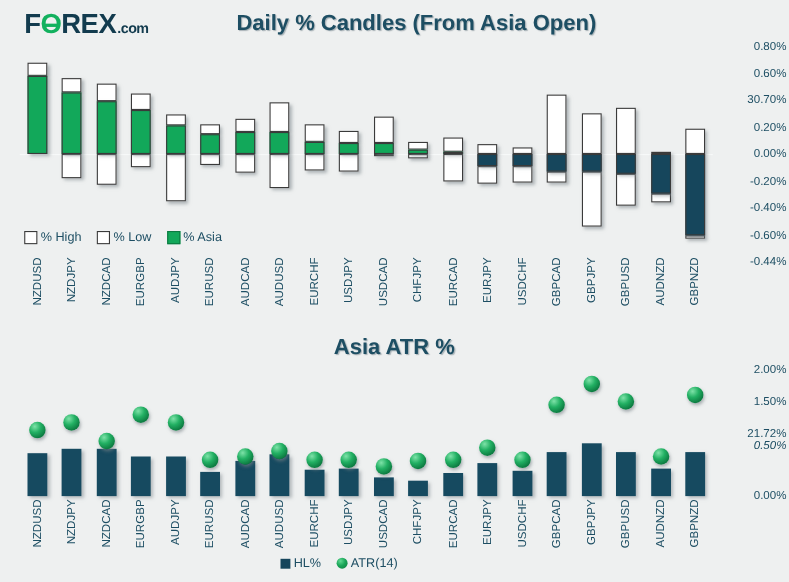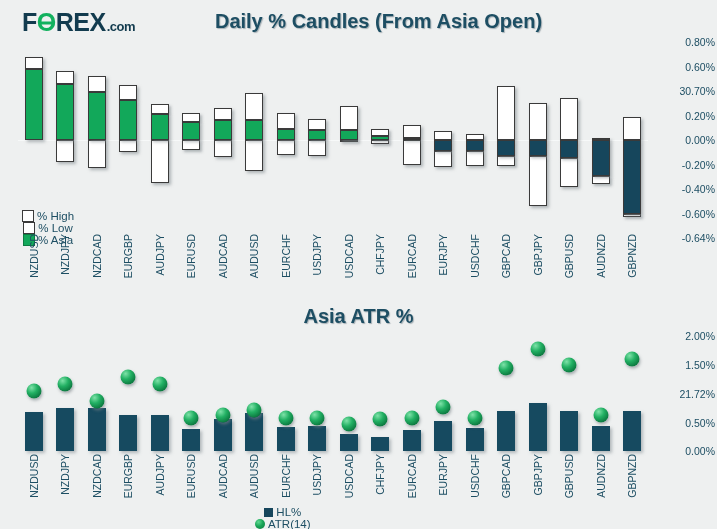--- a/index.html
+++ b/index.html
@@ -48,21 +48,21 @@
   
   .candle-wrap{position:absolute;top:0;height:100%;}
   .seg{position:absolute;left:0;width:100%;box-sizing:border-box;
        border:1px solid #3a3a3a;
        box-shadow:2px 2px 3px rgba(120,130,135,.55);}
   .seg.high,.seg.low{background:#ffffff;}
   .seg.close-up{background:#12a85a;}
   .seg.close-dn{background:#16465c;}
 
   
-  .legend{position:absolute;display:flex;align-items:center;font-size:11.5px;color:#1d4e63;flex-direction:column;}
+  .legend{position:absolute;display:flex;align-items:center;font-size:11.5px;color:#1d4e63;}
   .legend .item{display:flex;align-items:center;margin-right:14px;}
   .legend .swatch{width:10px;height:10px;border:1px solid #3a3a3a;margin-right:3px;background:#fff;}
   .legend .swatch.green{background:#12a85a;border-color:#0c7a41;}
   .legend .swatch.navy{background:#16465c;border:none;width:9px;height:9px;}
   .legend .swatch.dot{
     width:10px;height:10px;border-radius:50%;border:none;
     background:radial-gradient(circle at 35% 30%, #5fd991 0%, #1aa558 45%, #0b7a3c 100%);
   }
 
   
@@ -202,21 +202,21 @@
 
 <div class="ylabels" id="ylabels-top" style="left:660px;top:42px;width:55px;height:196px;">
     <div class="ylabel" style="top: 0px;">0.80%</div>
     <div class="ylabel" style="top: 24.5px;">0.60%</div>
     <div class="ylabel" style="top: 49px;">30.70%</div>
     <div class="ylabel" style="top: 73.5px;">0.20%</div>
     <div class="ylabel" style="top: 98px;">0.00%</div>
     <div class="ylabel" style="top: 122.5px;">-0.20%</div>
     <div class="ylabel" style="top: 147px;">-0.40%</div>
     <div class="ylabel" style="top: 171.5px;">-0.60%</div>
-    <div class="ylabel" style="top: 196px;">-0.64%</div>
+    <div class="ylabel" style="top: 196px;">-0.44%</div>
   </div>
 
 <div class="legend" id="legend-top" style="left:22px;top:210px;">
     <div class="item">
       <span class="swatch"></span>
       <span>% High</span>
     </div>
     <div class="item">
       <span class="swatch"></span>
       <span>% Low</span>
@@ -292,21 +292,21 @@
     <div class="atr-dot" style="left: 519.75px; top: 12.65px;"></div>
     <div class="atr-dot" style="left: 551.25px; top: 28.75px;"></div>
     <div class="atr-dot" style="left: 582.75px; top: 79.35px;"></div>
     <div class="atr-dot" style="left: 614.25px; top: 23px;"></div>
   </div>
 
 <div class="ylabels" id="ylabels-bottom" style="left:660px;top:336px;width:55px;height:115px;">
     <div class="ylabel" style="top: 0px;">2.00%</div>
     <div class="ylabel" style="top: 28.75px;">1.50%</div>
     <div class="ylabel" style="top: 57.5px;">21.72%</div>
-    <div class="ylabel" style="top: 87px;">0.50%</div>
+    <div class="ylabel" style="top: 69px; font-style: italic;">0.50%</div>
     <div class="ylabel" style="top: 115px;">0.00%</div>
   </div>
 
 <div class="xlabels" id="xlabels-bottom" style="left:18px;top:452px;width:630px;height:52px;">
     <div class="xlabel" style="left: 9.75px; top: 2px;">NZDUSD</div>
     <div class="xlabel" style="left: 41.25px; top: 2px;">NZDJPY</div>
     <div class="xlabel" style="left: 72.75px; top: 2px;">NZDCAD</div>
     <div class="xlabel" style="left: 104.25px; top: 2px;">EURGBP</div>
     <div class="xlabel" style="left: 135.75px; top: 2px;">AUDJPY</div>
     <div class="xlabel" style="left: 167.25px; top: 2px;">EURUSD</div>

